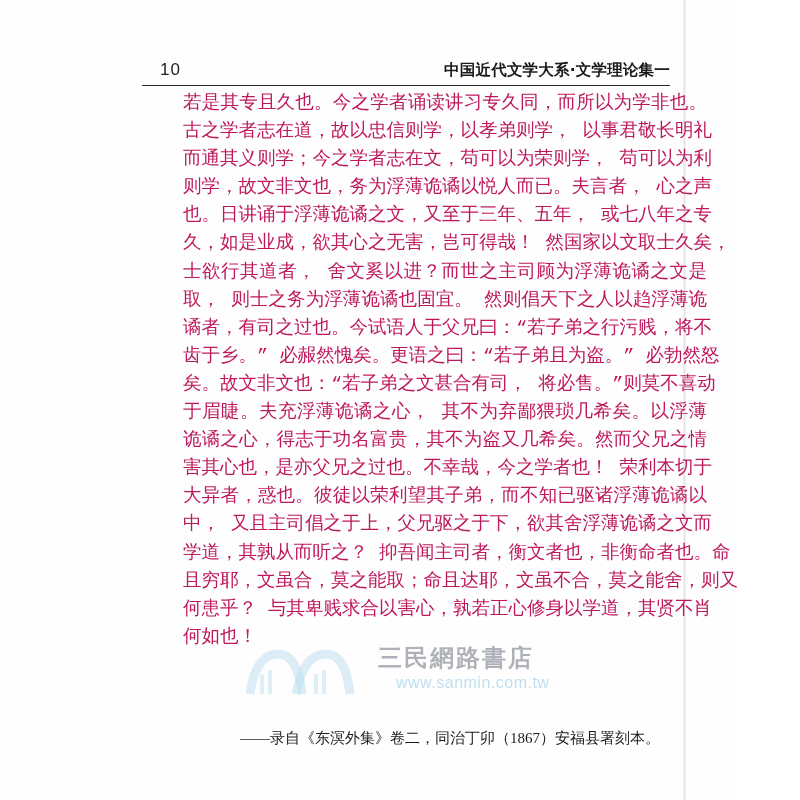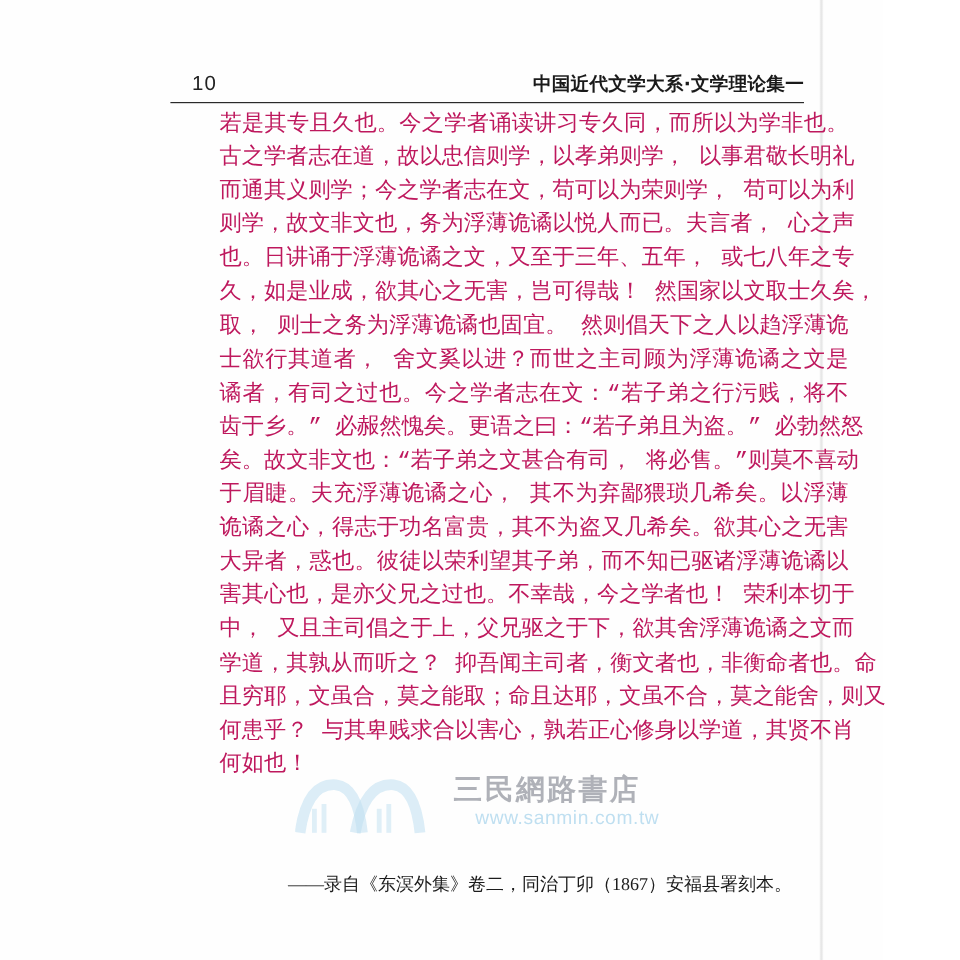--- a/index.html
+++ b/index.html
@@ -140,29 +140,29 @@
   </div>
   <div class="head-rule"></div>
 
   <div class="body-text">
     <div class="line">若是其专且久也。今之学者诵读讲习专久同，而所以为学非也。</div>
     <div class="line">古之学者志在道，故以忠信则学，以孝弟则学， 以事君敬长明礼</div>
     <div class="line">而通其义则学；今之学者志在文，苟可以为荣则学， 苟可以为利</div>
     <div class="line">则学，故文非文也，务为浮薄诡谲以悦人而已。夫言者， 心之声</div>
     <div class="line">也。日讲诵于浮薄诡谲之文，又至于三年、五年， 或七八年之专</div>
     <div class="line">久，如是业成，欲其心之无害，岂可得哉！ 然国家以文取士久矣，</div>
+    <div class="line">士欲行其道者， 舍文奚以进？而世之主司顾为浮薄诡谲之文是</div>
     <div class="line">取， 则士之务为浮薄诡谲也固宜。 然则倡天下之人以趋浮薄诡</div>
-    <div class="line">士欲行其道者， 舍文奚以进？而世之主司顾为浮薄诡谲之文是</div>
-    <div class="line">谲者，有司之过也。今之学者志在文：“若子弟之行污贱，将不</div>
+    <div class="line">谲者，有司之过也。今试语人于父兄曰：“若子弟之行污贱，将不</div>
     <div class="line">齿于乡。” 必赧然愧矣。更语之曰：“若子弟且为盗。” 必勃然怒</div>
     <div class="line">矣。故文非文也：“若子弟之文甚合有司， 将必售。”则莫不喜动</div>
     <div class="line">于眉睫。夫充浮薄诡谲之心， 其不为弃鄙猥琐几希矣。以浮薄</div>
-    <div class="line">诡谲之心，得志于功名富贵，其不为盗又几希矣。欲其心之无害</div>
+    <div class="line">诡谲之心，得志于功名富贵，其不为盗又几希矣。然而父兄之情</div>
+    <div class="line">害其心也，是亦父兄之过也。不幸哉，今之学者也！ 荣利本切于</div>
     <div class="line">大异者，惑也。彼徒以荣利望其子弟，而不知已驱诸浮薄诡谲以</div>
-    <div class="line">害其心也，是亦父兄之过也。不幸哉，今之学者也！ 荣利本切于</div>
     <div class="line">中， 又且主司倡之于上，父兄驱之于下，欲其舍浮薄诡谲之文而</div>
     <div class="line">学道，其孰从而听之？ 抑吾闻主司者，衡文者也，非衡命者也。命</div>
     <div class="line">且穷耶，文虽合，莫之能取；命且达耶，文虽不合，莫之能舍，则又</div>
     <div class="line">何患乎？ 与其卑贱求合以害心，孰若正心修身以学道，其贤不肖</div>
     <div class="line last">何如也！</div>
   </div>
 
   <div class="attribution">——录自《东溟外集》卷二，同治丁卯（1867）安福县署刻本。</div>
 
   <div class="watermark">

